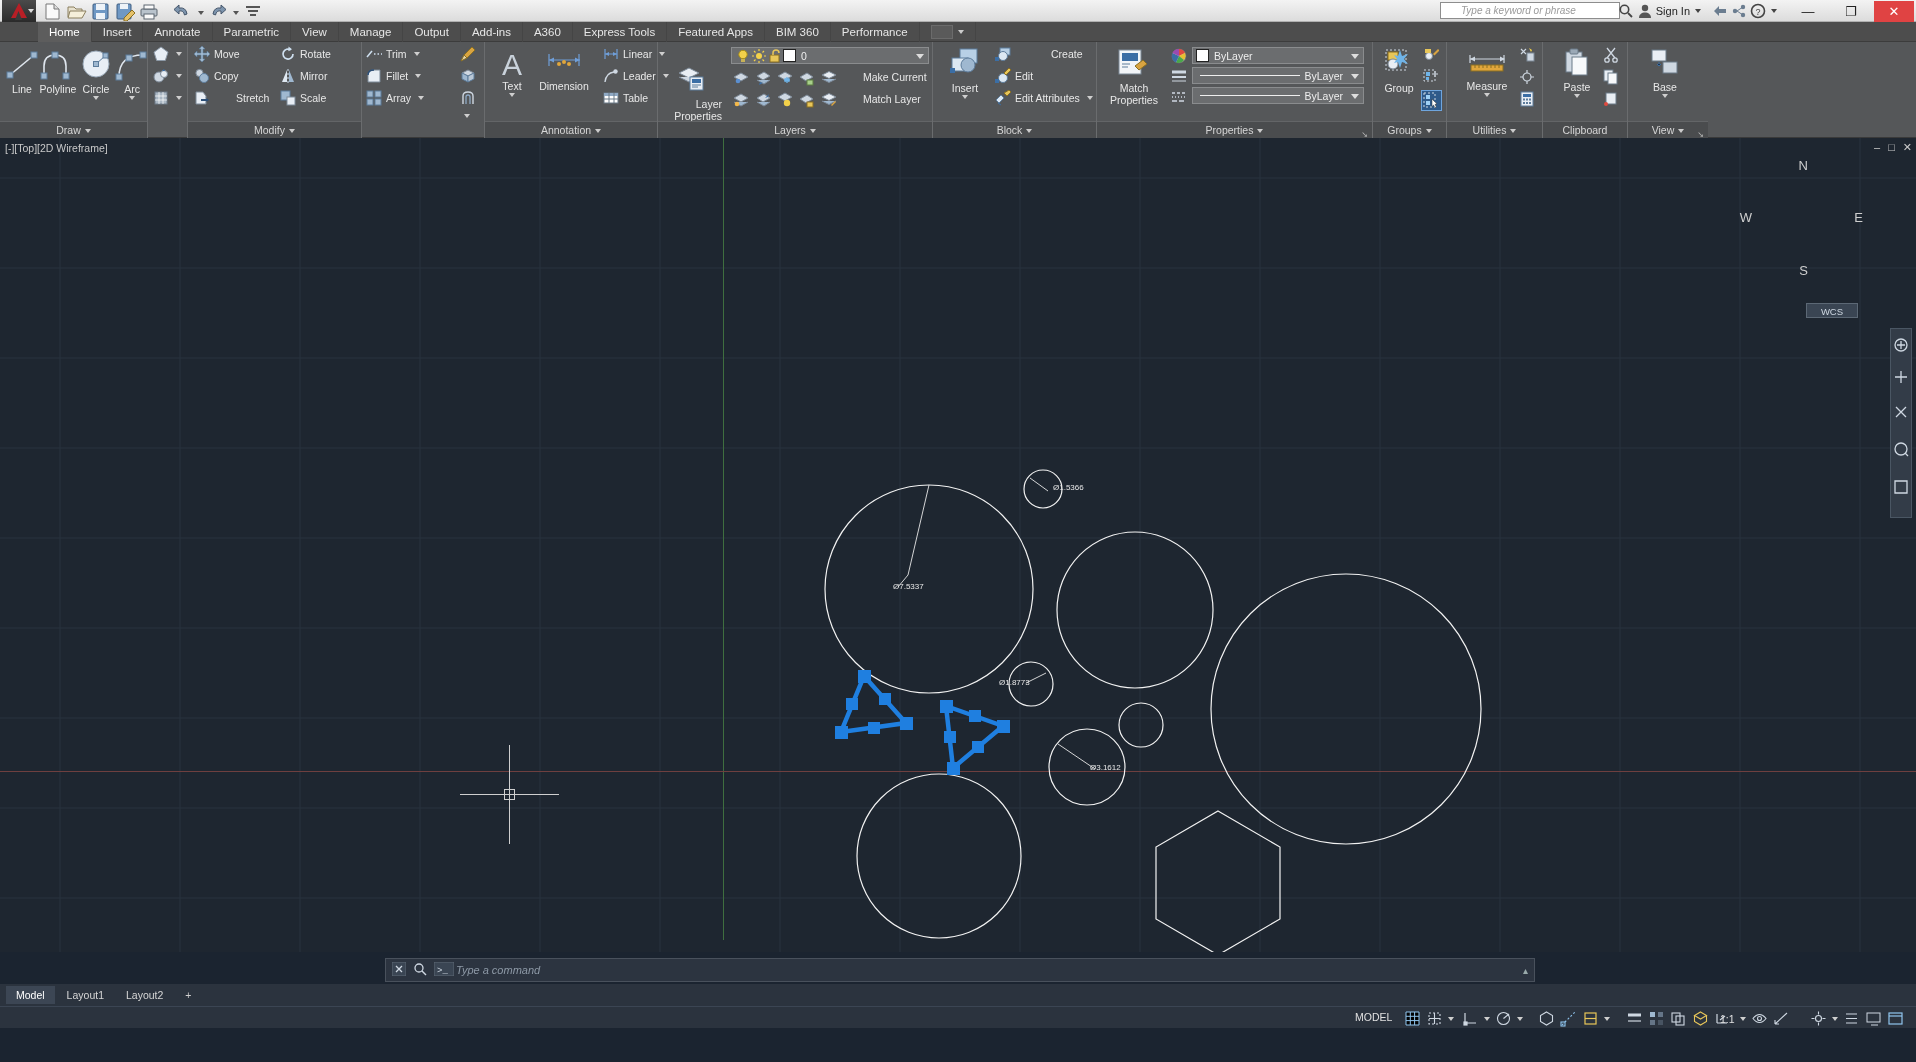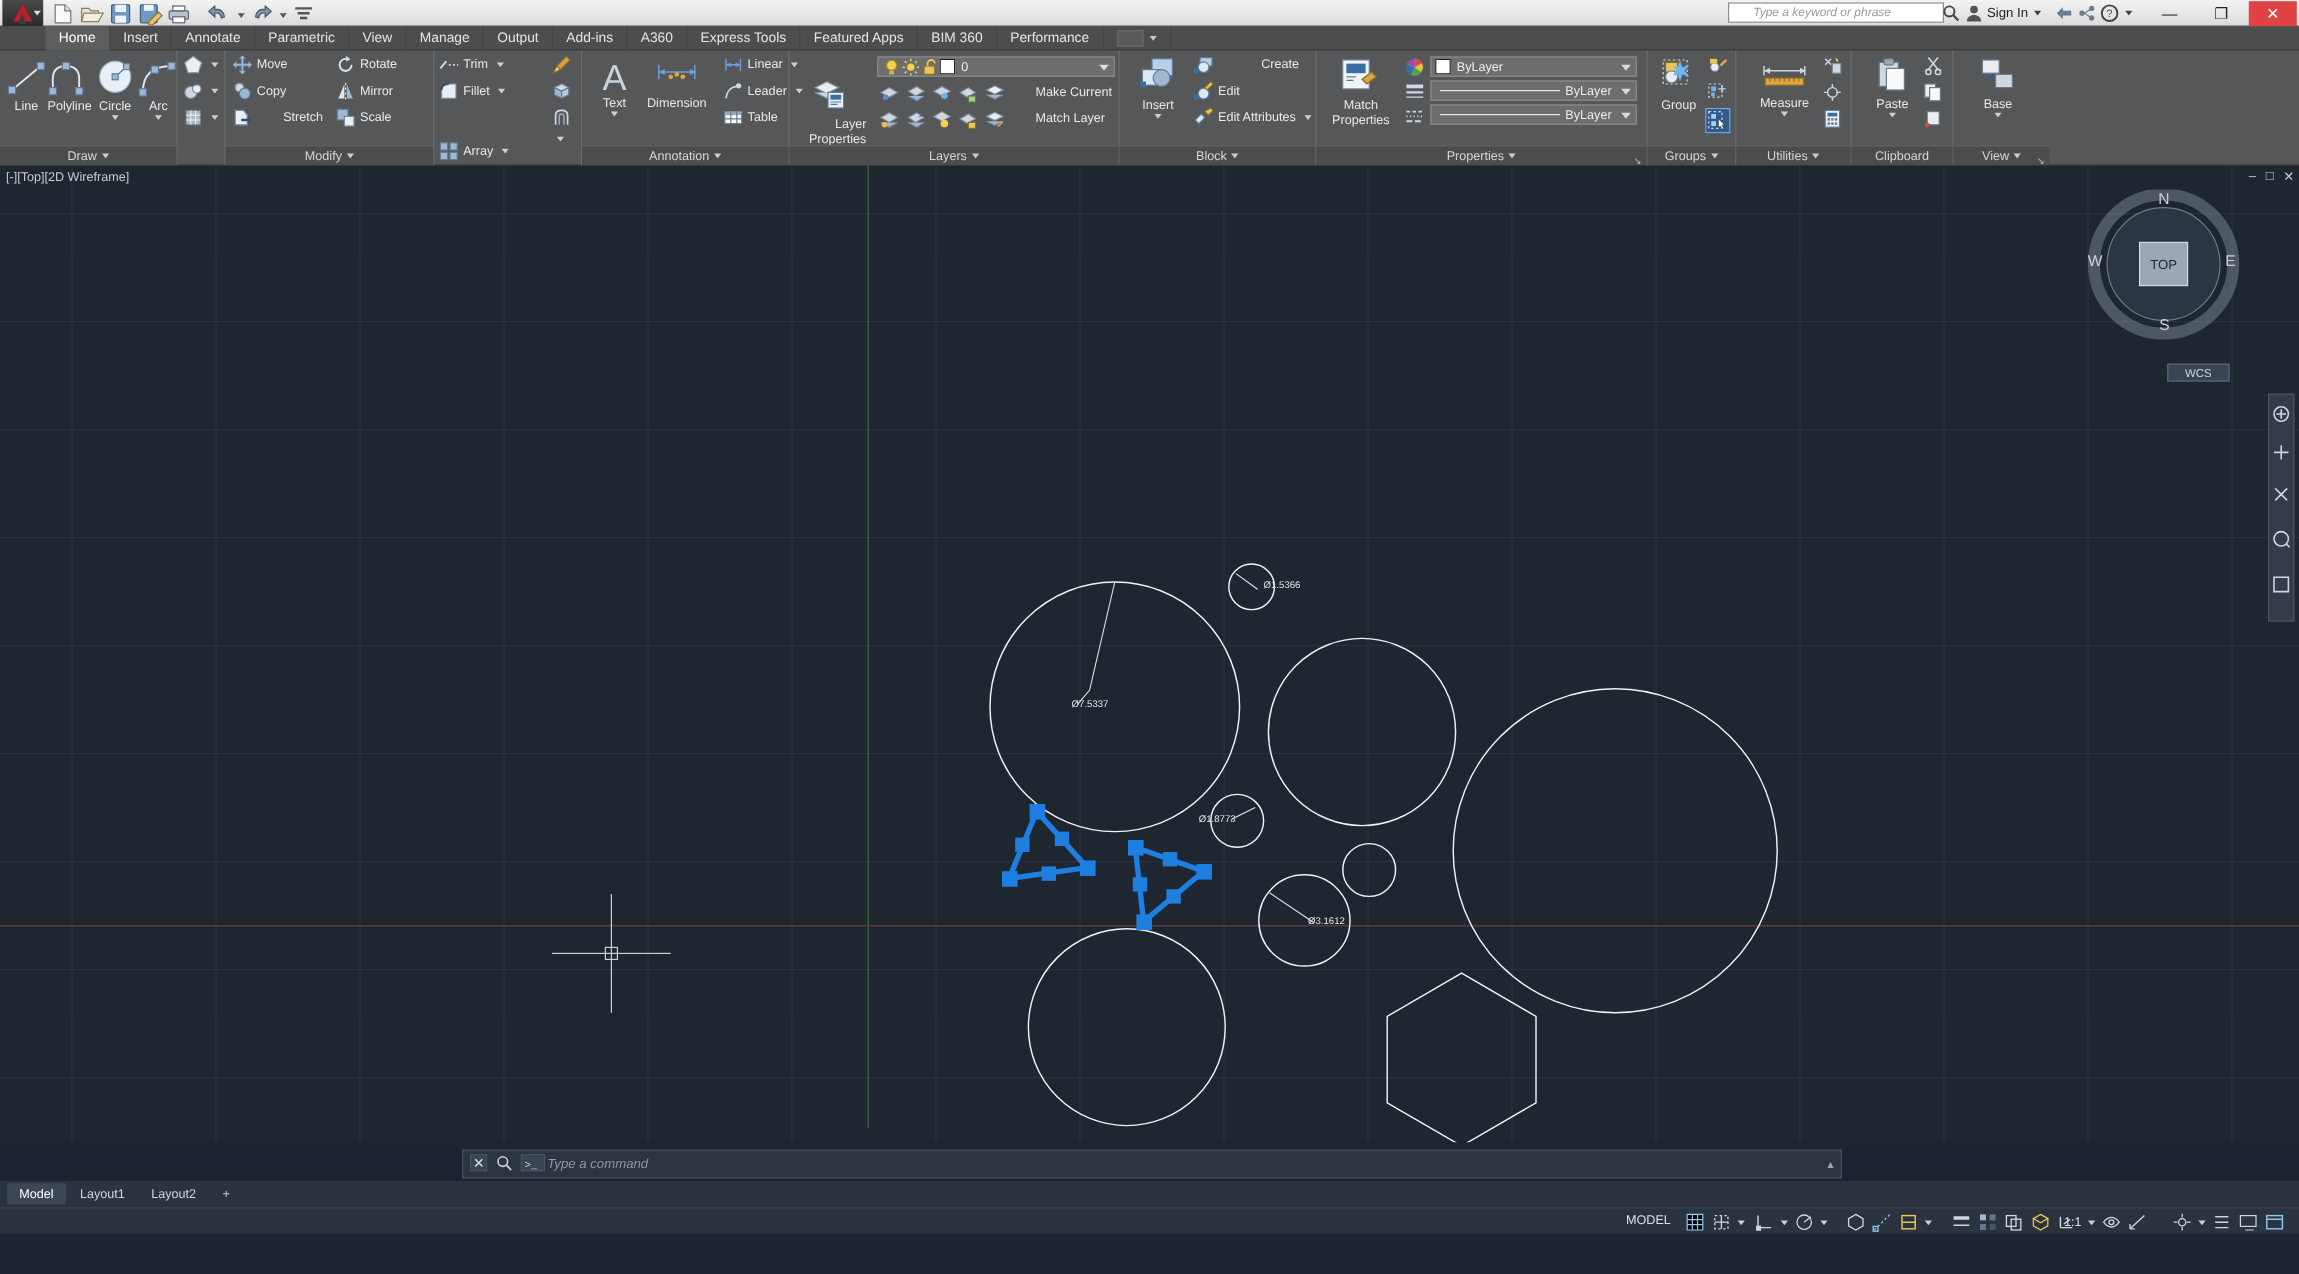--- a/index.html
+++ b/index.html
@@ -438,21 +438,21 @@
       <div class="rowbtn" style="left:4px;top:26px;">
         <span class="ic">
           <svg width="16" height="16">
               <path d="M2 14V7 Q2 2 8 2 h6 v12z" fill="#e8eef5" stroke="#7d8a98"></path>
               <path d="M2 7 Q2 2 8 2" fill="none" stroke="#2c4f77" stroke-width="1.5"></path>
             </svg>
         </span>
         <span>Fillet</span>
         <span class="dd"></span>
       </div>
-      <div class="rowbtn" style="left:4px;top:48px;margin-top:28px;">
+      <div class="rowbtn" style="left:4px;top:48px;">
         <span class="ic">
           <svg width="16" height="16">
               <g fill="#9fb8d0" stroke="#5d7c9b">
                 <rect x="1" y="1" width="6" height="6"></rect>
                 <rect x="9" y="1" width="6" height="6"></rect>
                 <rect x="1" y="9" width="6" height="6"></rect>
                 <rect x="9" y="9" width="6" height="6"></rect>
               </g>
             </svg>
         </span>
@@ -1001,28 +1001,20 @@
         <rect x="944" y="593" width="12" height="12"></rect>
       </g>
     </svg>
 
     <div class="cross" style="left:460px;top:607px;width:99px;height:99px;">
       <div class="h"></div>
       <div class="v"></div>
       <div class="bx"></div>
     </div>
 
-    <div class="vcube">
-      <svg width="130" height="130">
-        <circle cx="65" cy="62" r="58" fill="none" stroke="#8a97a5" stroke-width="10" opacity="0.45"></circle>
-        <circle cx="65" cy="62" r="47" fill="#2b3642" stroke="#6d7a88"></circle>
-        <rect x="45" y="44" width="40" height="36" fill="#9aa7b4" stroke="#d4dbe2"></rect>
-        <text x="65" y="66" font-size="11" text-anchor="middle" fill="#1e2630" font-family="Liberation Sans">TOP</text>
-      </svg>
-    </div>
     <div class="vcl" style="right:108px;top:20px;">N</div>
     <div class="vcl" style="right:108px;top:125px;">S</div>
     <div class="vcl" style="right:53px;top:72px;">E</div>
     <div class="vcl" style="right:164px;top:72px;">W</div>
     <div style="position:absolute;right:58px;top:165px;width:52px;height:15px;background:#3a4553;border:1px solid #5c6875;color:#cfd8e2;font-size:9.5px;text-align:center;line-height:15px;">WCS</div>
 
     <div class="navbar">
       <svg width="20" height="188">
         <g fill="none" stroke="#cfd8e2" stroke-width="1.3">
           <circle cx="10" cy="16" r="6"></circle>

